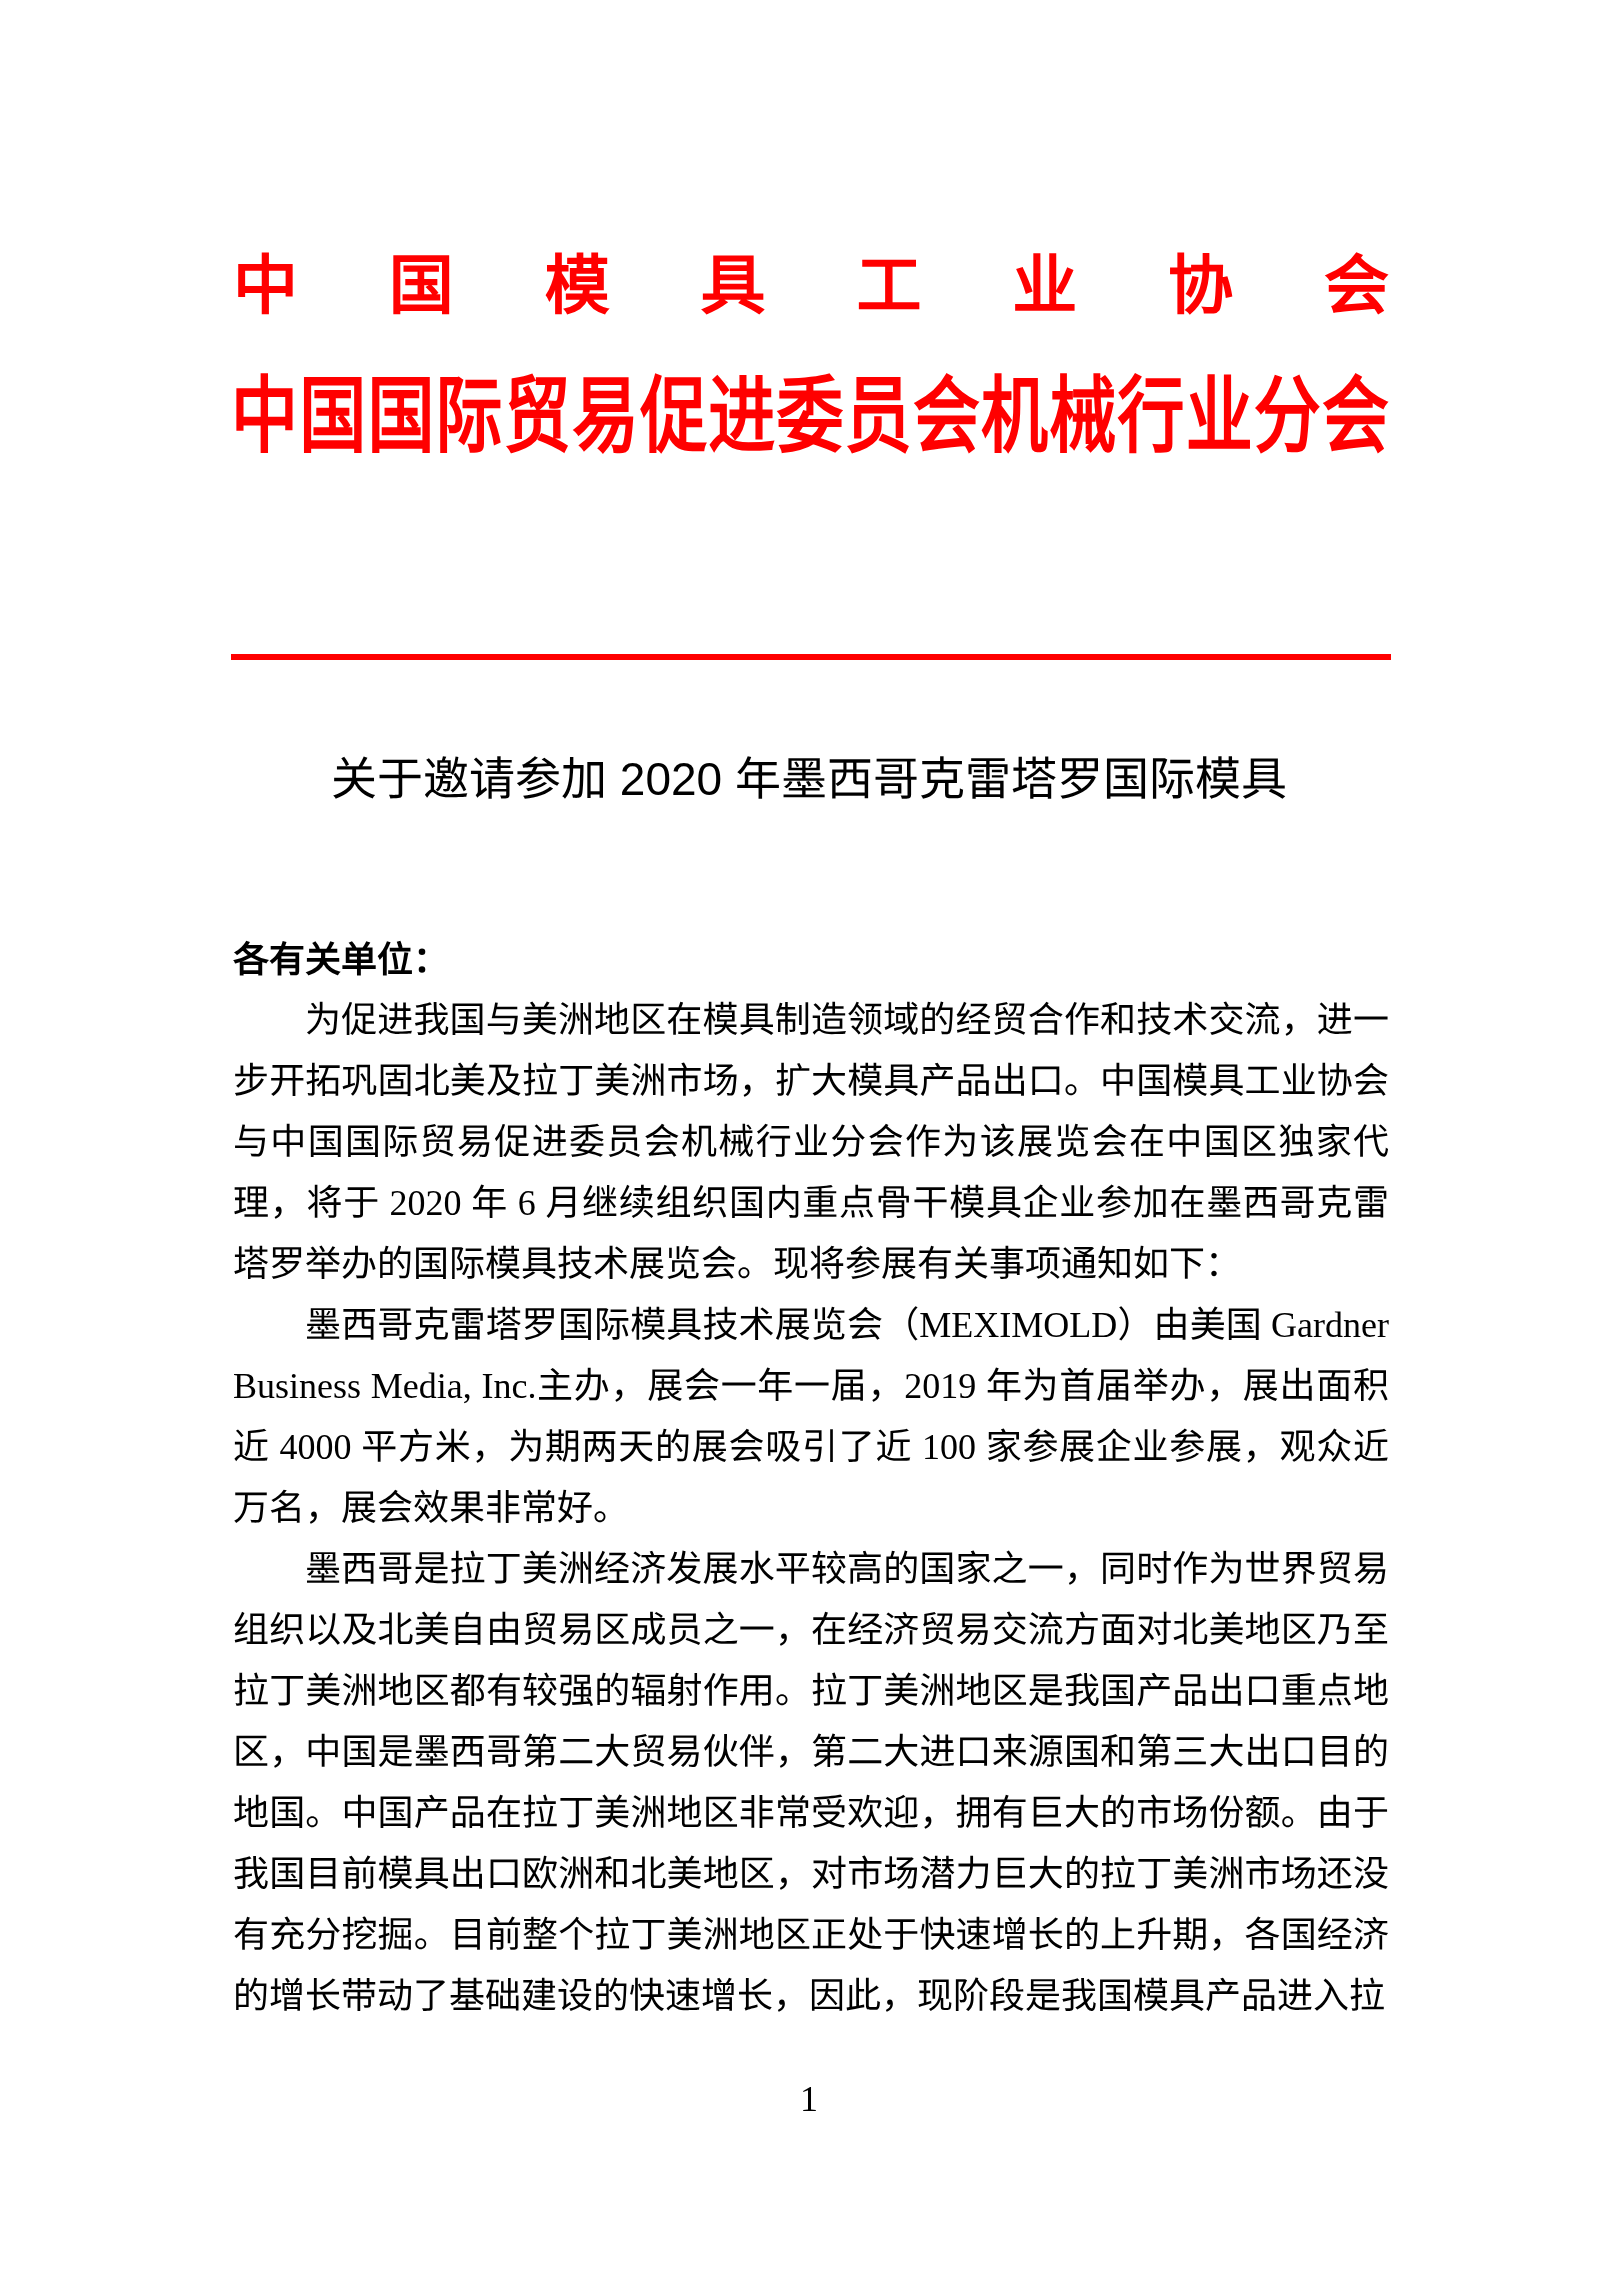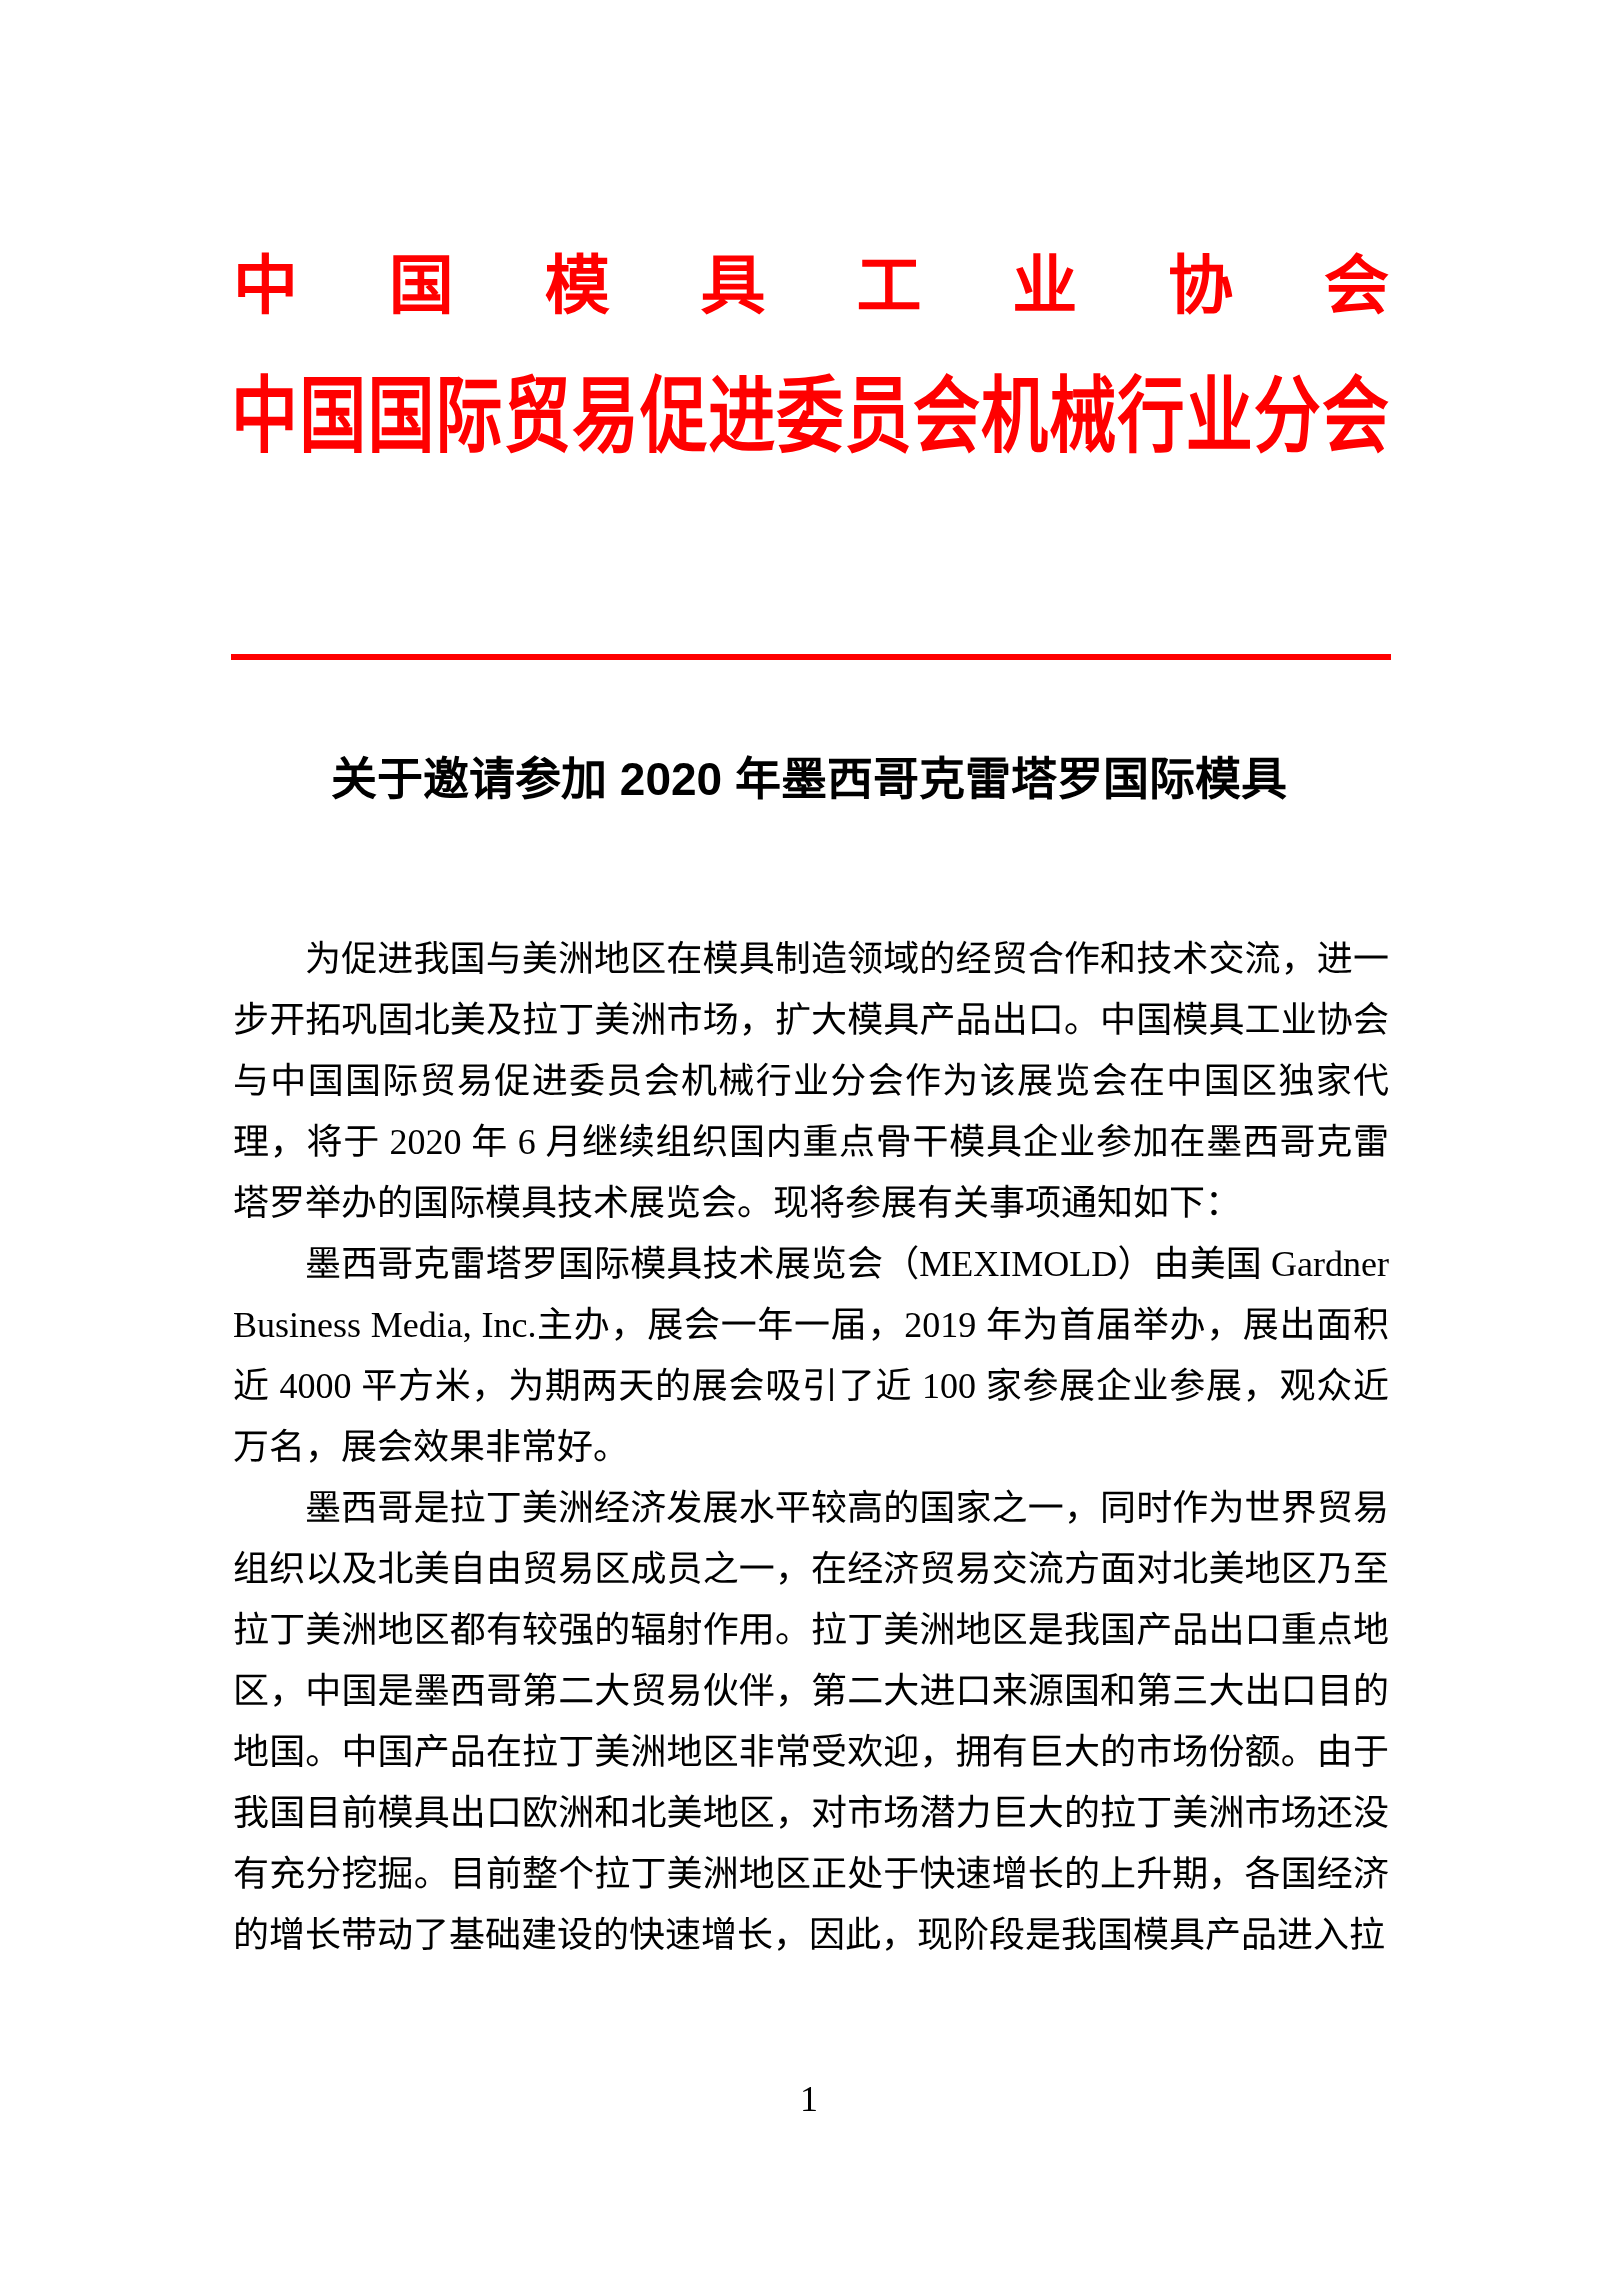--- a/index.html
+++ b/index.html
@@ -68,21 +68,21 @@
     background: #ff0000;
   }
   
   .doc-title {
     position: absolute;
     top: 737px;
     left: 0;
     width: 100%;
     text-align: center;
     font-family: "Liberation Sans", "DejaVu Sans", sans-serif;
-    font-weight: bold;
+    font-weight: normal;
     font-size: 46px;
     line-height: 84px;
     color: #000000;
   }
   
   .body-text {
     position: absolute;
     top: 929px;
     left: 233px;
     width: 1156px;
@@ -151,20 +151,21 @@
     </div>
 
 
   <div class="red-rule"></div>
 
   <div class="doc-title">
     <div>关于邀请参加 2020 年墨西哥克雷塔罗国际模具</div>
   </div>
 
   <div class="body-text">
+    <p class="bold-sans">各有关单位：</p>
     <p class="para">为促进我国与美洲地区在模具制造领域的经贸合作和技术交流，进一步开拓巩固北美及拉丁美洲市场，扩大模具产品出口。中国模具工业协会与中国国际贸易促进委员会机械行业分会作为该展览会在中国区独家代理，将于 2020 年 6 月继续组织国内重点骨干模具企业参加在墨西哥克雷塔罗举办的国际模具技术展览会。现将参展有关事项通知如下：</p>
     <p class="para">墨西哥克雷塔罗国际模具技术展览会（MEXIMOLD）由美国 Gardner Business Media, Inc.主办，展会一年一届，2019 年为首届举办，展出面积近 4000 平方米，为期两天的展会吸引了近 100 家参展企业参展，观众近万名，展会效果非常好。</p>
     <p class="para">墨西哥是拉丁美洲经济发展水平较高的国家之一，同时作为世界贸易组织以及北美自由贸易区成员之一，在经济贸易交流方面对北美地区乃至拉丁美洲地区都有较强的辐射作用。拉丁美洲地区是我国产品出口重点地区，中国是墨西哥第二大贸易伙伴，第二大进口来源国和第三大出口目的地国。中国产品在拉丁美洲地区非常受欢迎，拥有巨大的市场份额。由于我国目前模具出口欧洲和北美地区，对市场潜力巨大的拉丁美洲市场还没有充分挖掘。目前整个拉丁美洲地区正处于快速增长的上升期，各国经济的增长带动了基础建设的快速增长，因此，现阶段是我国模具产品进入拉</p>
   </div>
 
   <div class="page-number">1</div>
 
 </div>
 
 

